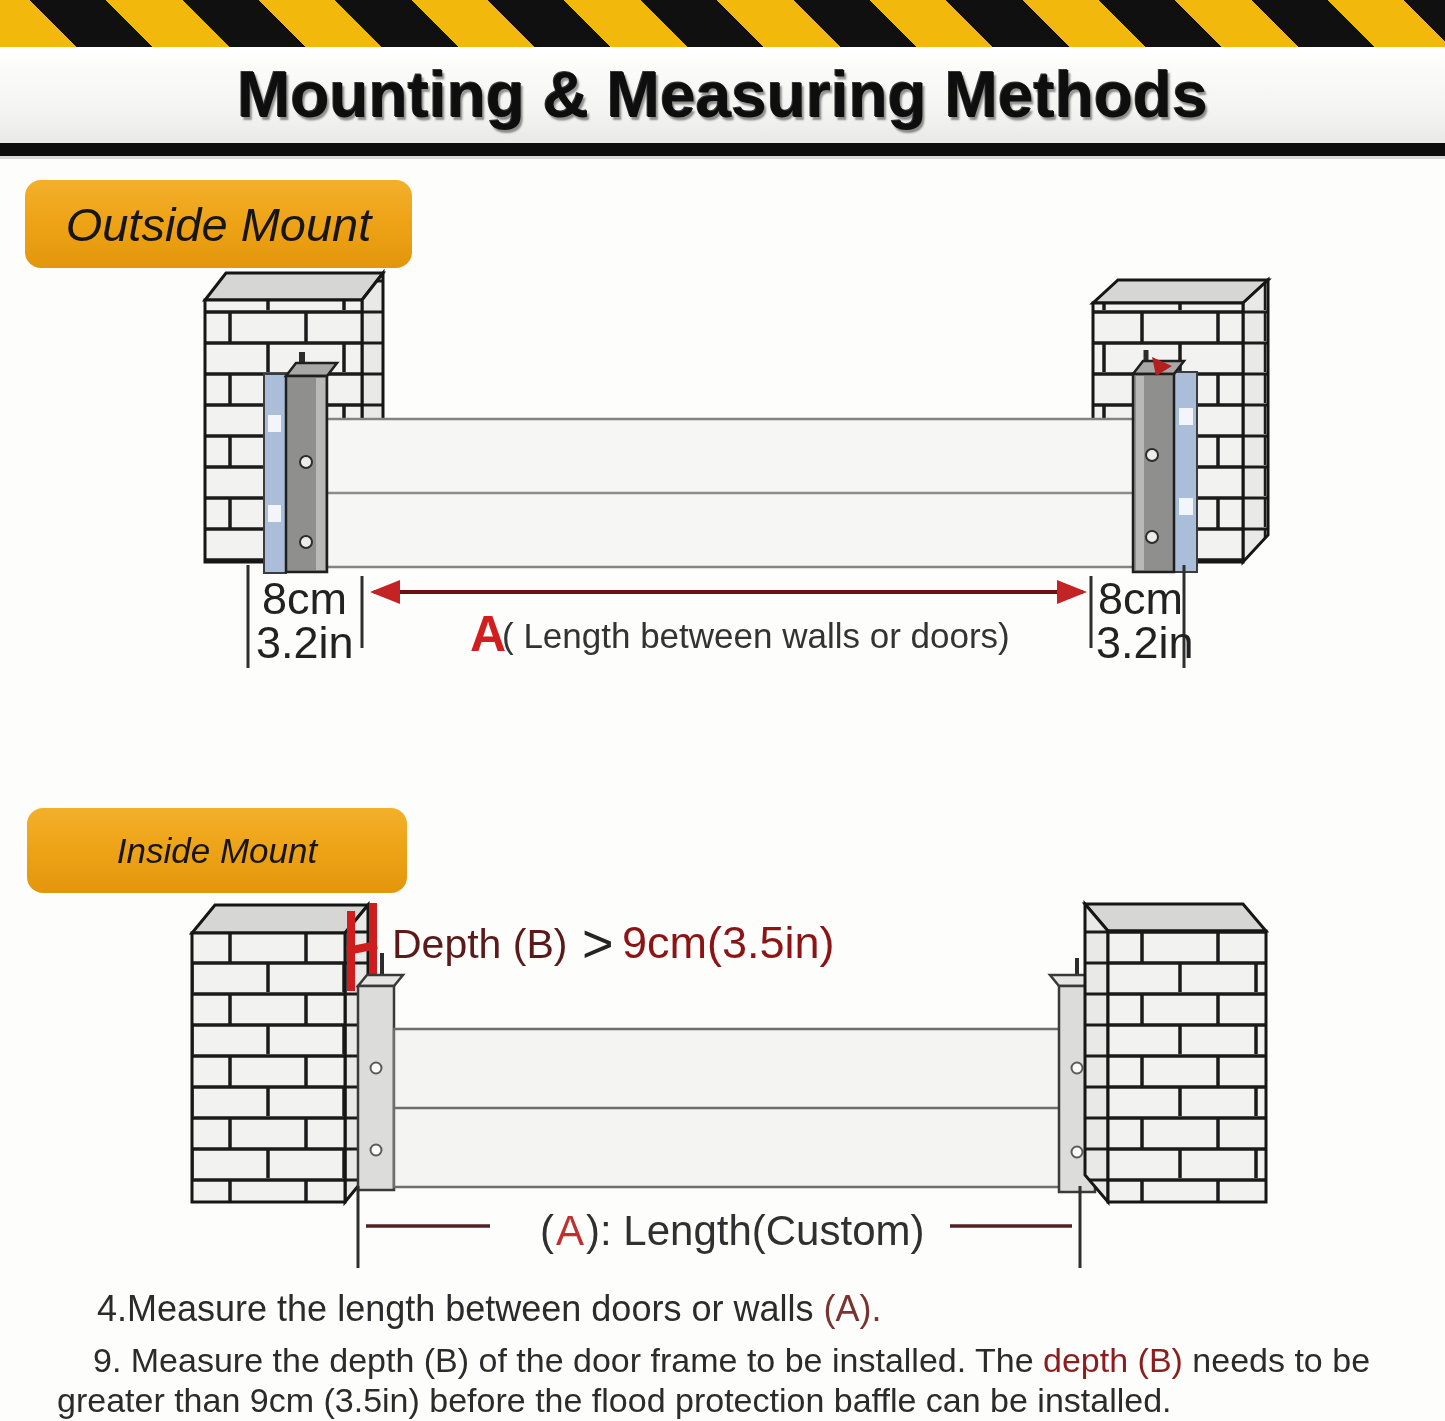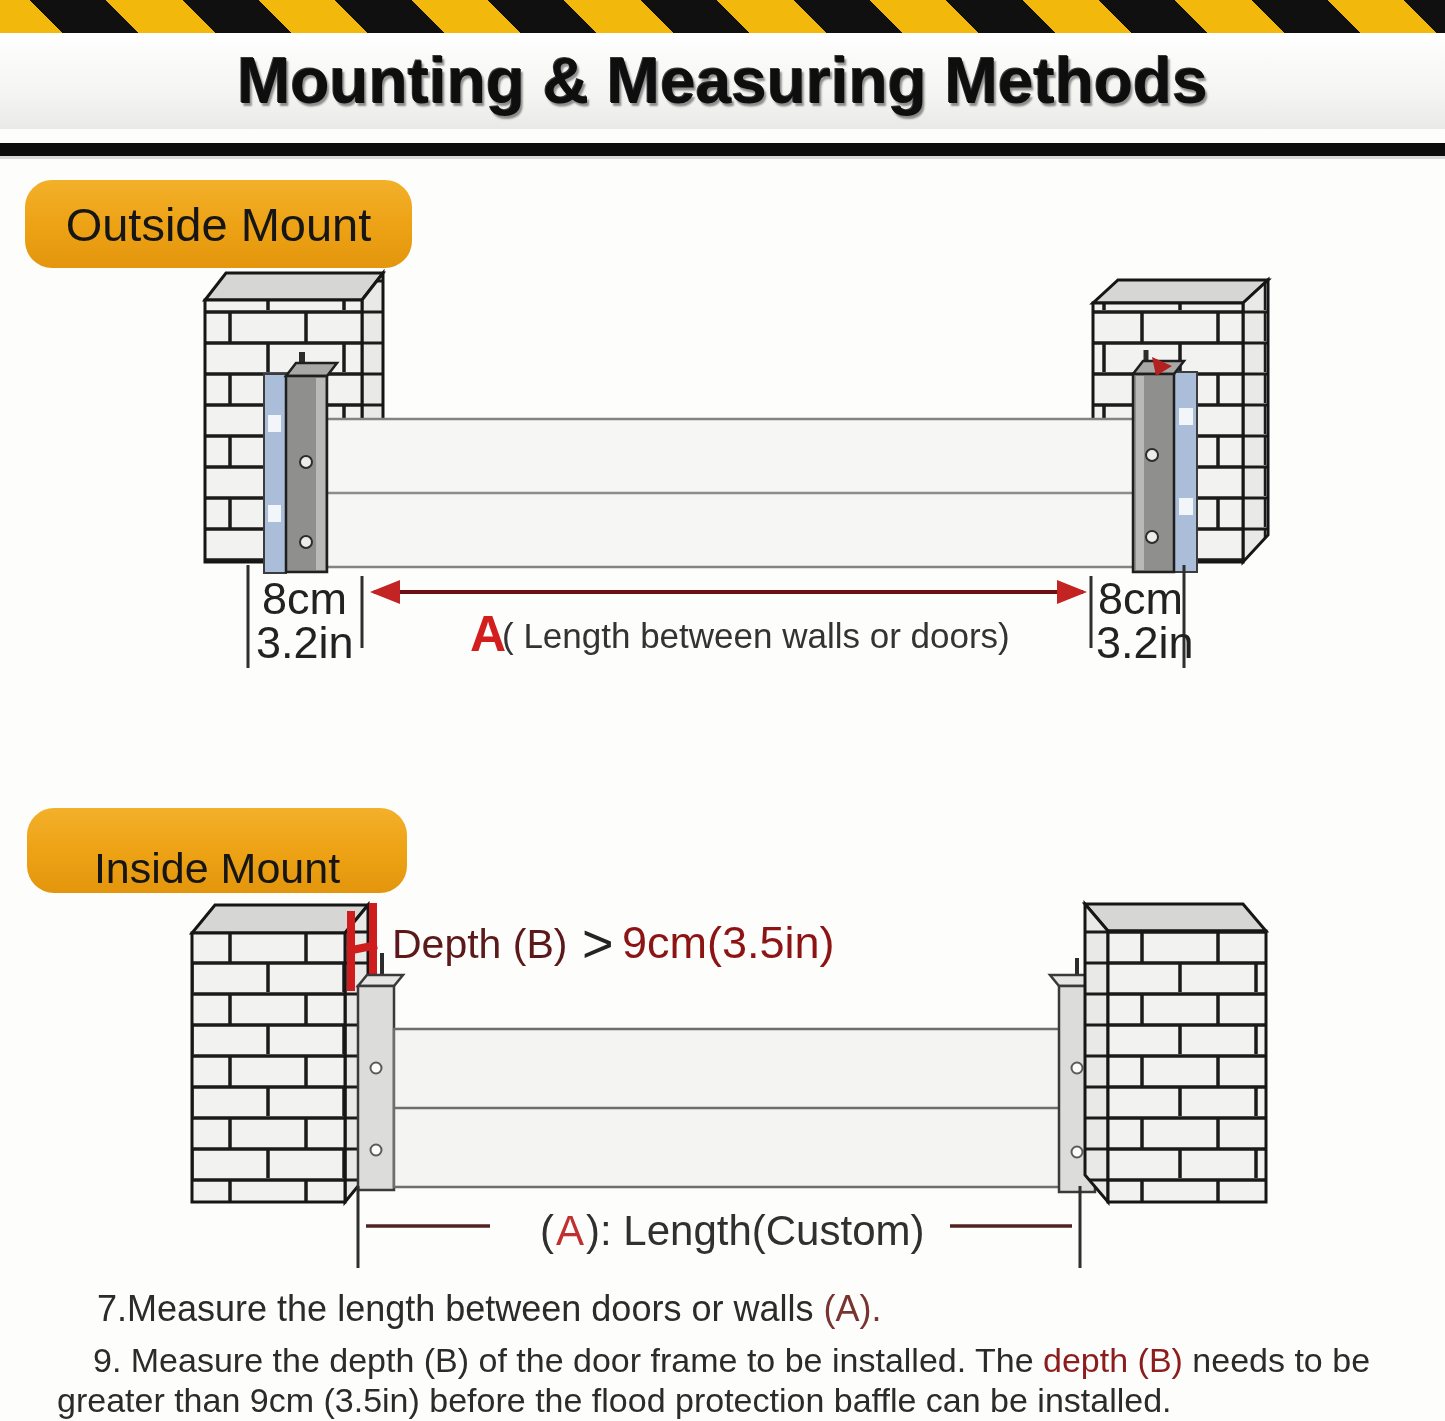--- a/index.html
+++ b/index.html
@@ -3,33 +3,33 @@
 <meta charset="utf-8">
 <style>
   html,body{margin:0;padding:0;background:#ffffff;}
   .page{position:relative;width:1445px;height:1421px;background:#fdfdfc;overflow:hidden;
         font-family:"Liberation Sans","DejaVu Sans",sans-serif;}
   .abs{position:absolute;}
 
   
   .stripes{left:0;top:0;width:1445px;height:47px;
     background:repeating-linear-gradient(45deg,#f2b90c 0 54px,#101010 54px 108px);}
-  .titlebar{left:0;top:33px;width:1445px;height:96px;
+  .titlebar{left:0;top:47px;width:1445px;height:96px;
     background:linear-gradient(180deg,#ffffff 0%,#f4f4f2 65%,#e9e9e7 100%);}
   .titlebar h1{margin:0;line-height:96px;text-align:center;font-size:64px;font-weight:bold;
     color:#0e0e0e;text-shadow:2px 3px 2px rgba(0,0,0,.42), -1px -1px 0 #3a3a3a;}
   .blackbar{left:0;top:143px;width:1445px;height:13px;background:#0c0c0c;
     border-bottom:3px solid #d9d9d7;}
 
   
   .badge{display:flex;align-items:center;justify-content:center;
     background:linear-gradient(180deg,#f3b02a 0%,#eda114 55%,#e3960d 100%);
-    border-radius:27px;color:#161616;}
+    border-radius:16px;color:#161616;font-style:italic;}
   .badge-outside{left:25px;top:180px;width:387px;height:88px;font-size:47px;}
-  .badge-inside{left:27px;top:808px;width:380px;height:85px;font-size:43px;align-items:flex-end;}
+  .badge-inside{left:27px;top:808px;width:380px;height:85px;font-size:35px;}
 
   
   svg{display:block;}
   svg text{font-family:"Liberation Sans","DejaVu Sans",sans-serif;}
   .t-dim{font-size:45px;fill:#222222;}
   .t-bigA{font-size:50px;font-weight:bold;fill:#d21e1e;}
   .t-cap{font-size:35px;fill:#333333;}
   .t-depth1{font-size:41px;fill:#5c1919;}
   .t-gt{font-size:54px;fill:#242424;}
   .t-depth2{font-size:45px;fill:#8c1414;}
@@ -211,19 +211,19 @@
       <line x1="366" y1="1226" x2="490" y2="1226" stroke="#4f2323" stroke-width="3.5"></line>
       <text x="540" y="1245" class="t-len">(</text>
       <text x="556" y="1245" class="t-lenA">A</text>
       <text x="586" y="1245" class="t-len">): Length(Custom)</text>
       <line x1="950" y1="1226" x2="1072" y2="1226" stroke="#4f2323" stroke-width="3.5"></line>
       <line x1="1080" y1="1186" x2="1080" y2="1268" stroke="#2f2f2f" stroke-width="3"></line>
     </g>
   </svg>
 
   <div class="step step-b1">
-    <span>7.Measure the length between doors or walls </span><span class="red-sub">(A).</span>
+    <span>4.Measure the length between doors or walls </span><span class="red-sub">(A).</span>
   </div>
   <div class="para-b2">
     <span>9. Measure the depth (B) of the door frame to be installed. The </span><span class="formula">depth (B)</span><span> needs to be greater than 9cm (3.5in) before the flood protection baffle can be installed.</span>
   </div>
 
 </div>
 
 </body></html>

